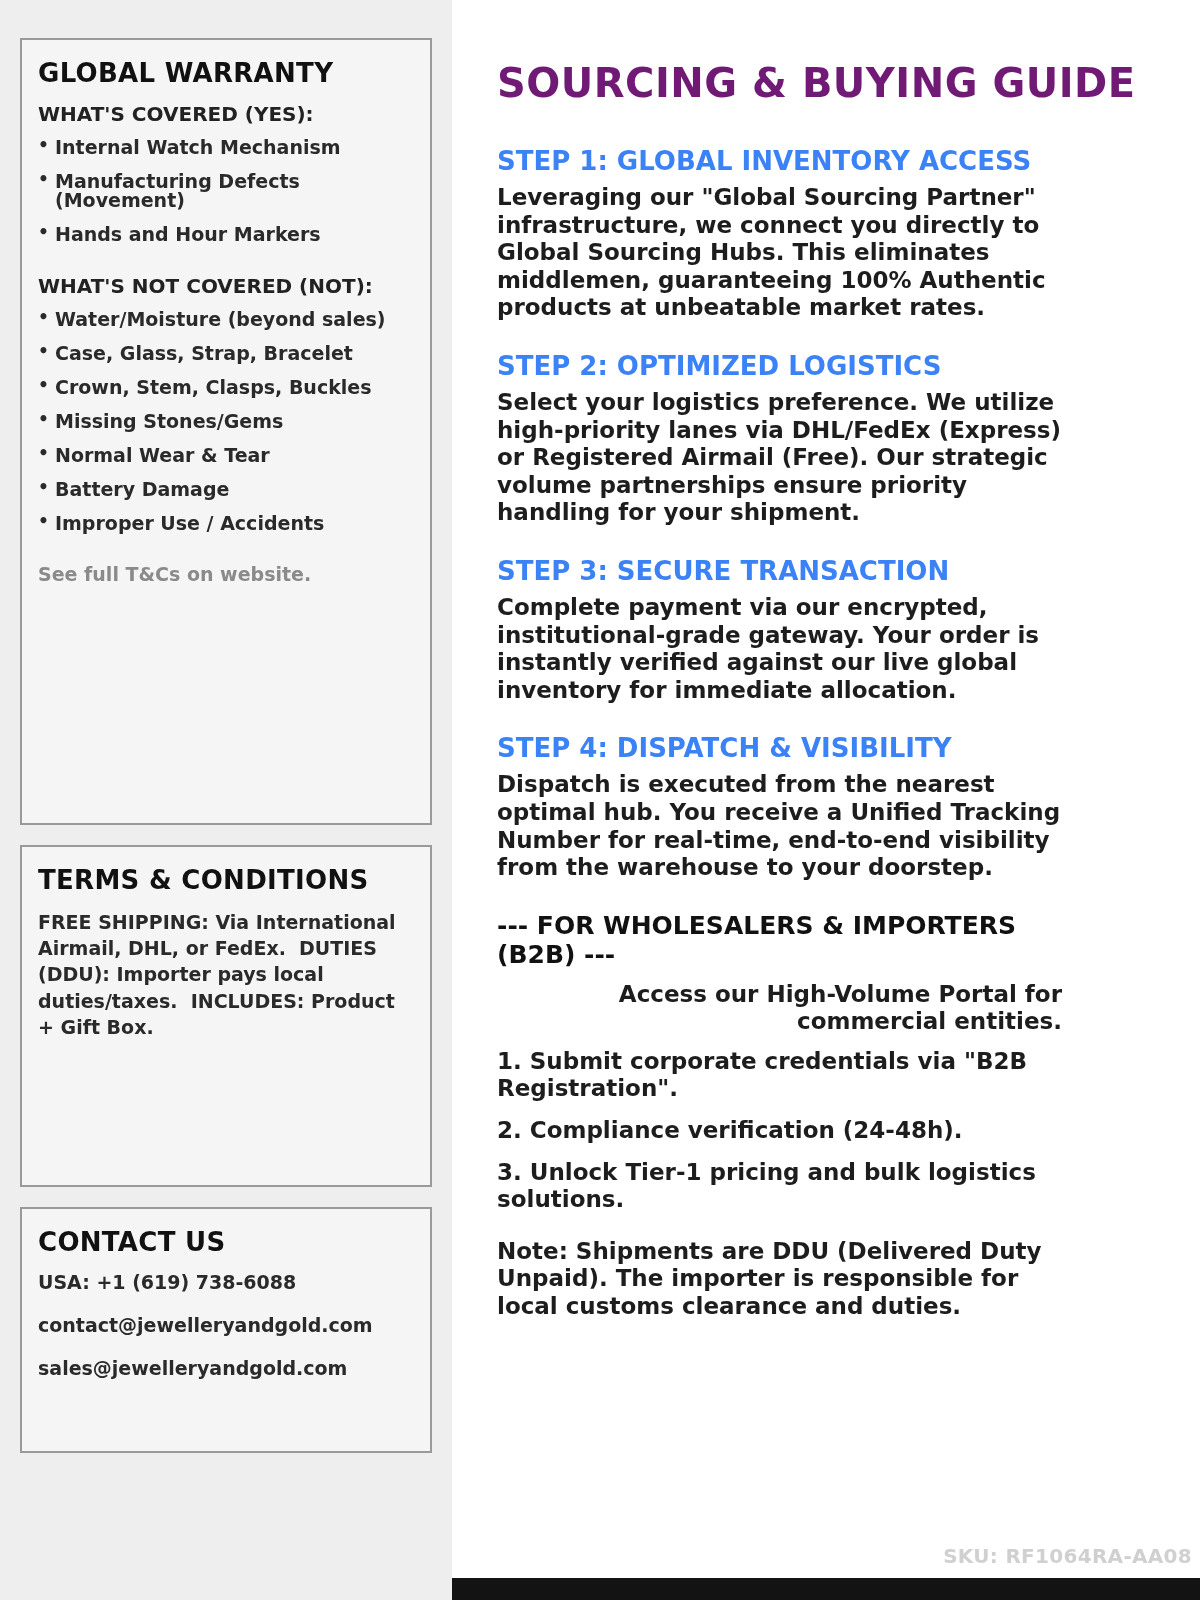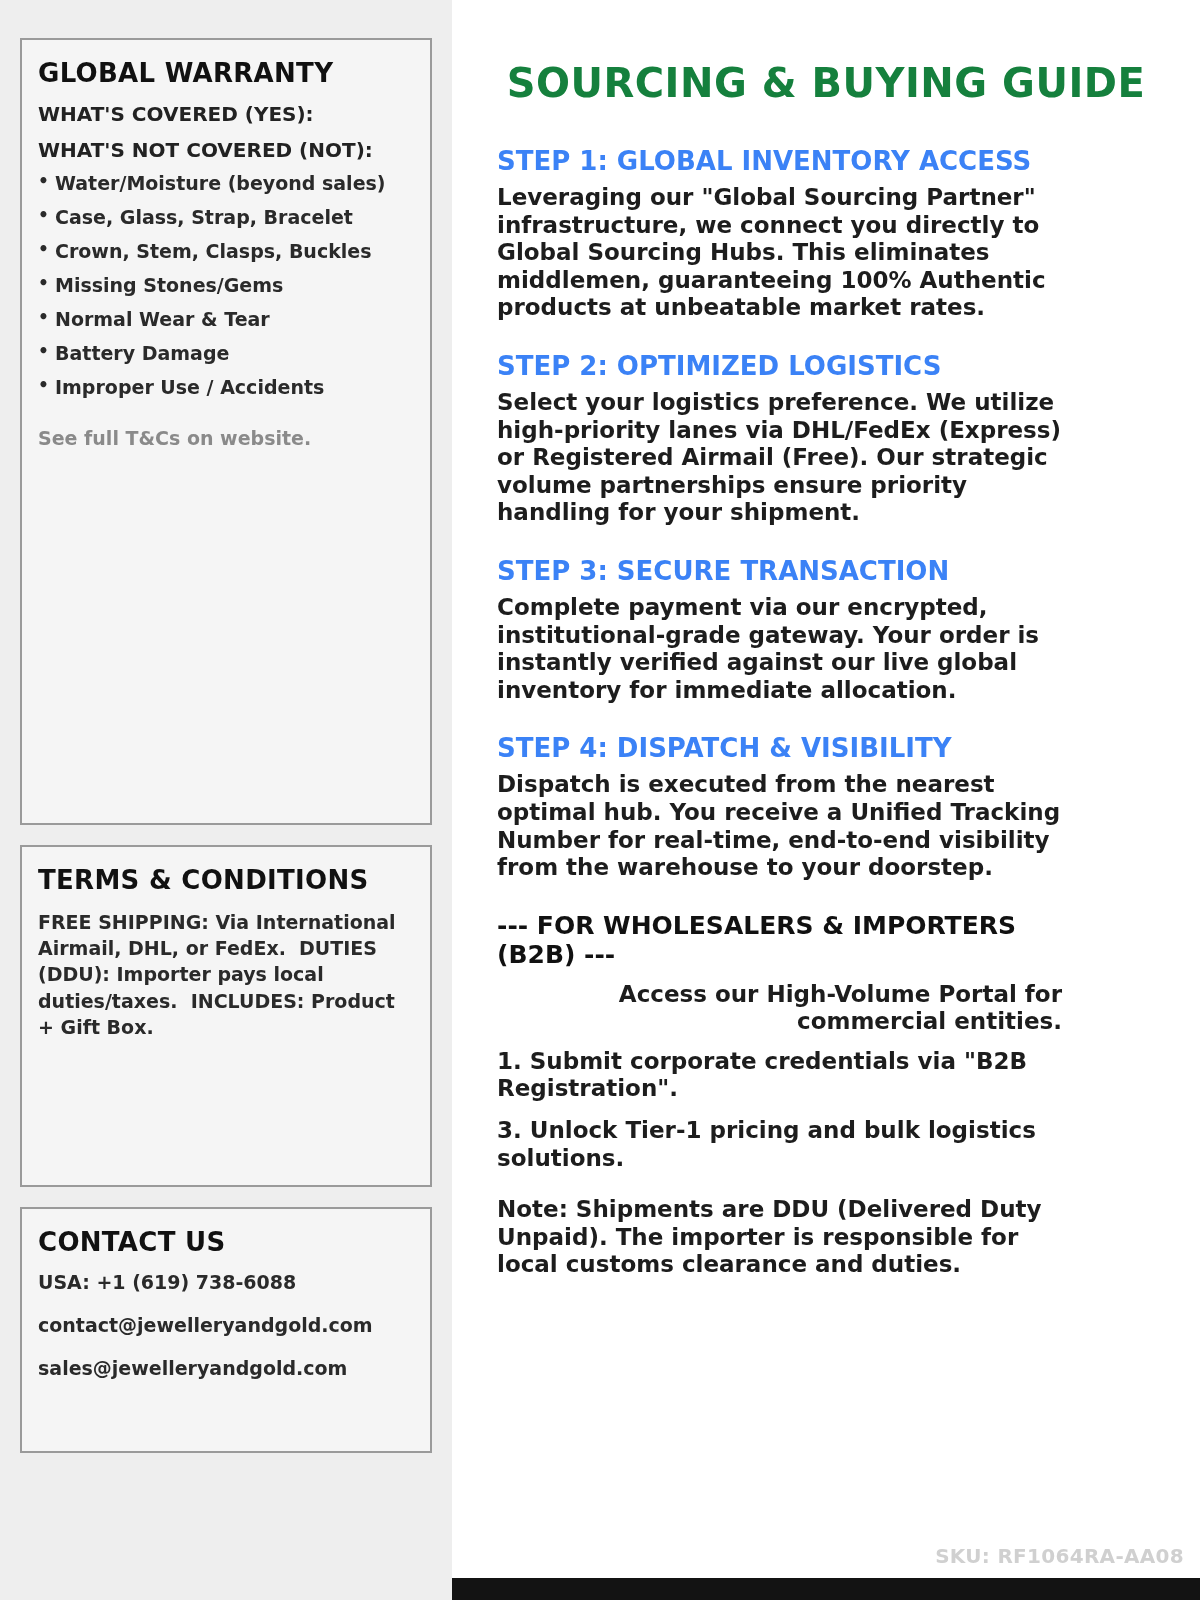--- a/index.html
+++ b/index.html
@@ -84,24 +84,24 @@
   
   .main {
     position: absolute;
     left: 452px; top: 0;
     width: 748px; height: 1600px;
     background: #ffffff;
     padding: 0 45px;
   }
   .main-title {
     margin-top: 60px;
-    text-align: center;
+    text-align: left;
     font-size: 40px;
     font-weight: 800;
-    color: #15803d;
+    color: #701a75;
     letter-spacing: 0.5px;
   }
   .steps { margin-top: 40px; width: 565px; }
   .step { margin-bottom: 29px; }
   .step-heading {
     font-size: 26px;
     font-weight: 800;
     color: #3b82f6;
     margin-bottom: 8px;
   }
@@ -116,21 +116,21 @@
     font-weight: 800;
     color: #111;
     margin-bottom: 12px;
   }
   .b2b-intro { margin-bottom: 12px; text-align: right; }
   .b2b-item  { margin-bottom: 14px; }
   .b2b-note  { margin-top: 24px; }
 
   .sku {
     position: absolute;
-    right: 16px;
+    right: 8px;
     bottom: 32px;
     font-size: 20px;
     font-weight: 700;
     color: #d0d0d0;
     letter-spacing: 0.3px;
   }
   .bottom-bar {
     position: absolute;
     left: 0; right: 0; bottom: 0;
     height: 22px;
@@ -141,20 +141,25 @@
 <body>
 
 <div class="page">
 
   <aside class="sidebar">
 
     <section class="side-box box-warranty">
       <h2>GLOBAL WARRANTY</h2>
 
       <h3>WHAT'S COVERED (YES):</h3>
+      <ul class="bullets">
+        <li>Internal Watch Mechanism</li>
+        <li>Manufacturing Defects (Movement)</li>
+        <li>Hands and Hour Markers</li>
+      </ul>
 
       <h3>WHAT'S NOT COVERED (NOT):</h3>
       <ul class="bullets">
         <li>Water/Moisture (beyond sales)</li>
         <li>Case, Glass, Strap, Bracelet</li>
         <li>Crown, Stem, Clasps, Buckles</li>
         <li>Missing Stones/Gems</li>
         <li>Normal Wear &amp; Tear</li>
         <li>Battery Damage</li>
         <li>Improper Use / Accidents</li>
@@ -200,20 +205,21 @@
 
       <div class="step">
         <div class="step-heading">STEP 4: DISPATCH &amp; VISIBILITY</div>
         <div class="step-body">Dispatch is executed from the nearest optimal hub. You receive a Unified Tracking Number for real-time, end-to-end visibility from the warehouse to your doorstep.</div>
       </div>
 
       <div class="b2b">
         <div class="b2b-heading">--- FOR WHOLESALERS &amp; IMPORTERS (B2B) ---</div>
         <div class="b2b-intro">Access our High-Volume Portal for commercial entities.</div>
         <div class="b2b-item">1. Submit corporate credentials via "B2B Registration".</div>
+        <div class="b2b-item">2. Compliance verification (24-48h).</div>
         <div class="b2b-item">3. Unlock Tier-1 pricing and bulk logistics solutions.</div>
         <div class="b2b-note">Note: Shipments are DDU (Delivered Duty Unpaid). The importer is responsible for local customs clearance and duties.</div>
       </div>
 
     </div>
 
     <div class="sku">SKU: RF1064RA-AA08</div>
     <div class="bottom-bar"></div>
 
   </main>

